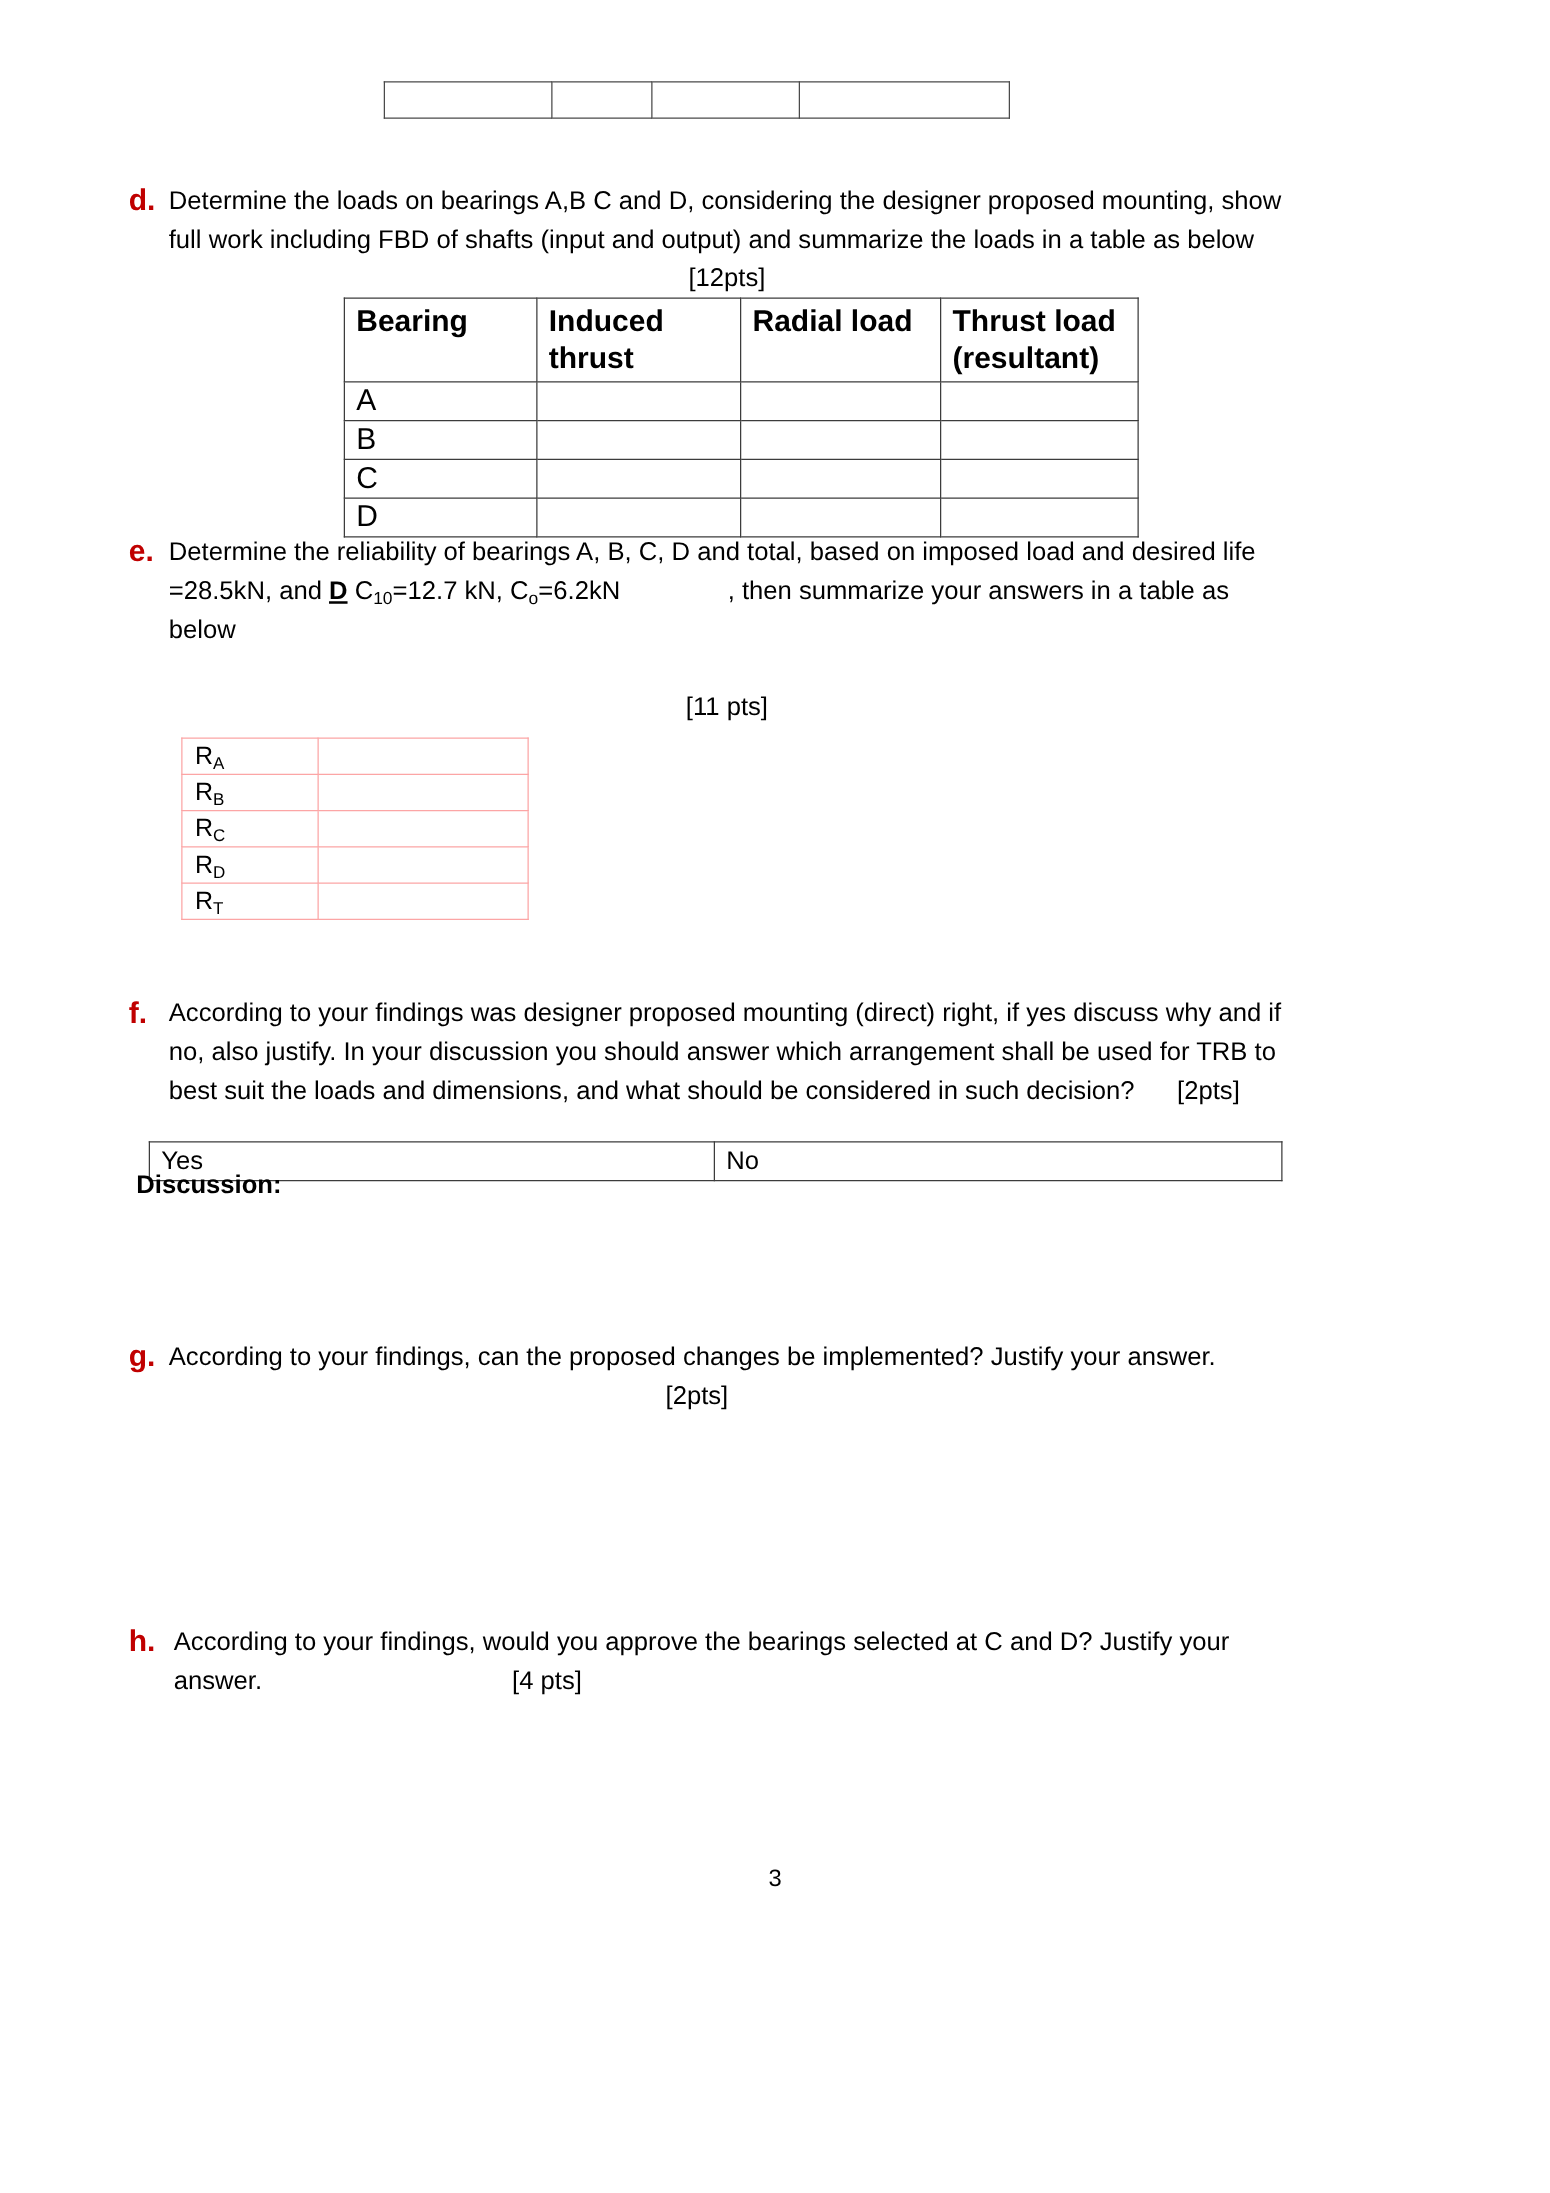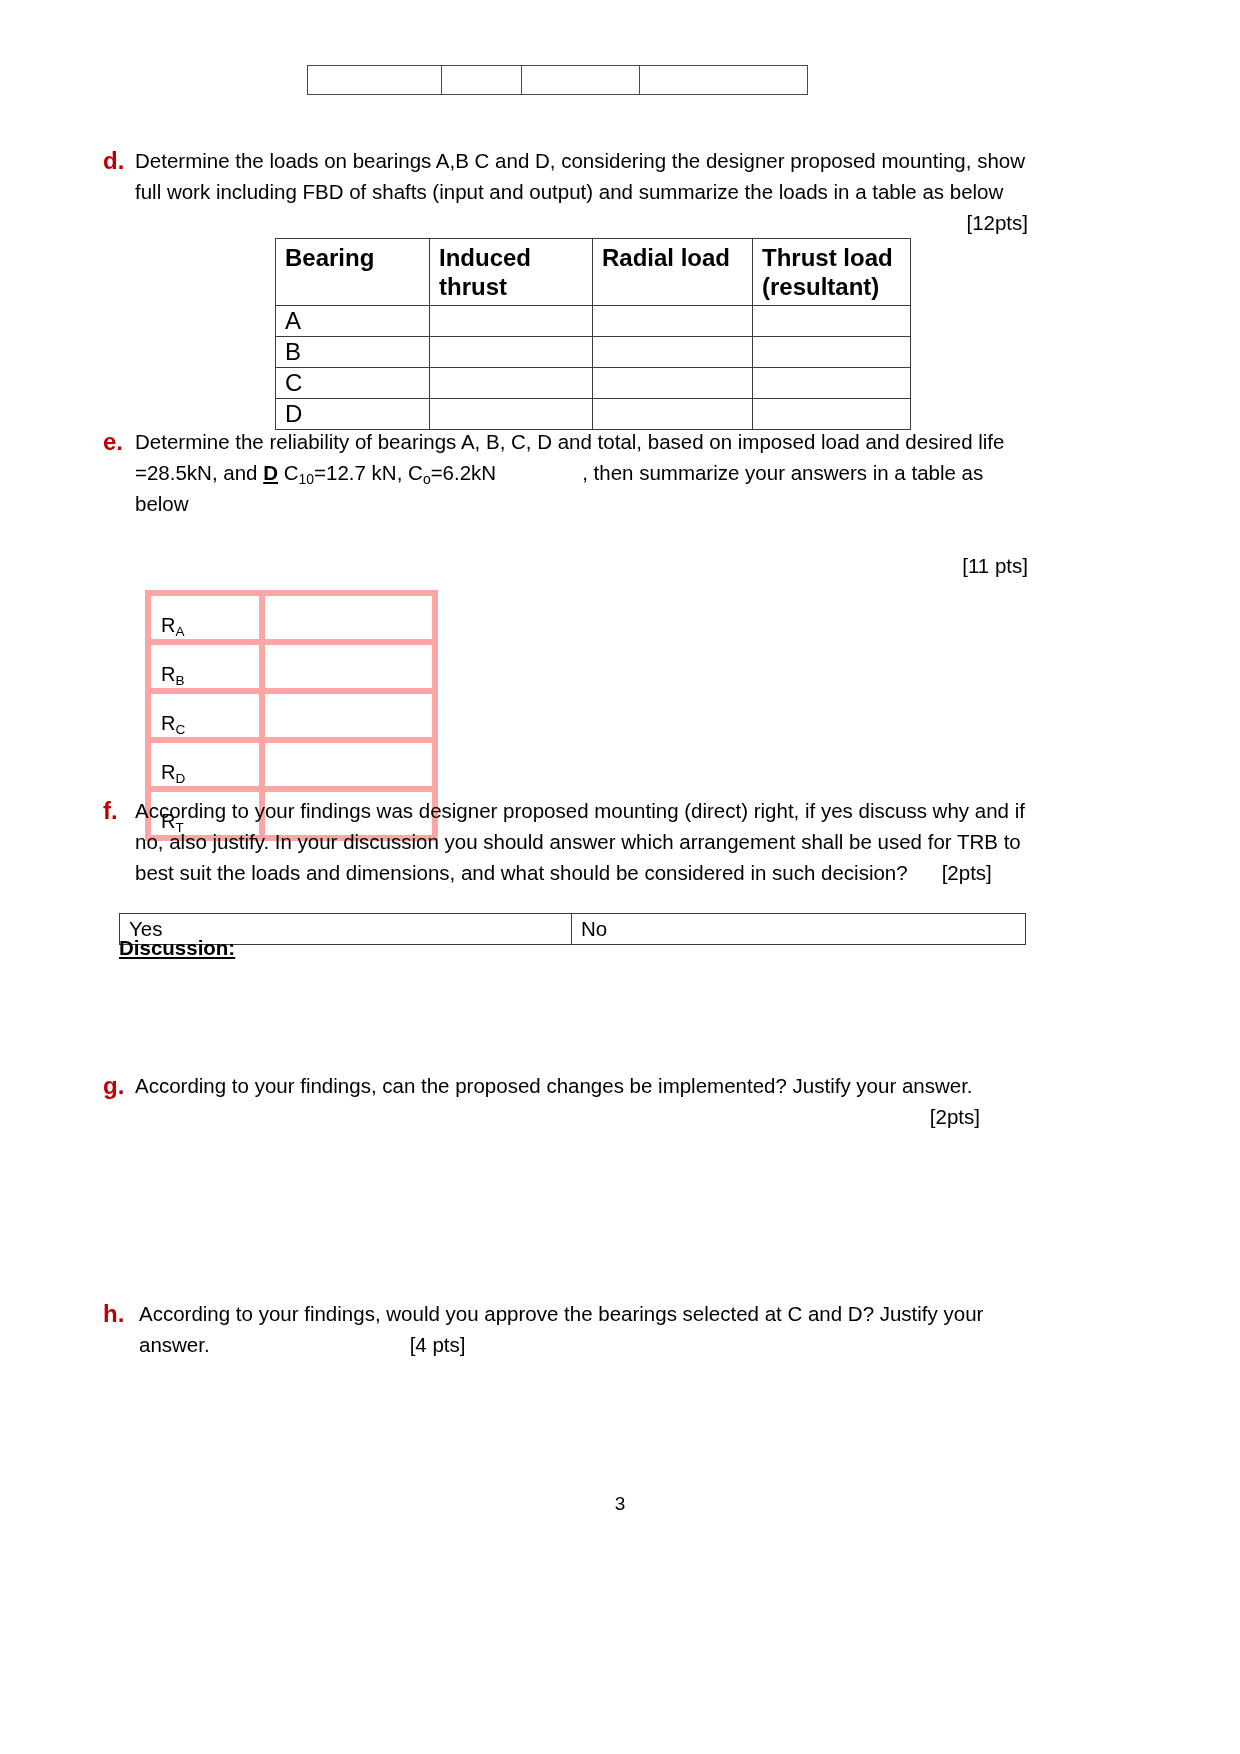--- a/index.html
+++ b/index.html
@@ -57,21 +57,21 @@
   .q-body {
     font-size: 20.5px;
     line-height: 31px;
     flex: 1 1 auto;
   }
   .q-body p {
     margin: 0;
   }
   .pts {
     display: block;
-    text-align: right;
+    text-align: center;
     font-size: 20.5px;
     line-height: 31px;
   }
   .pts-inline {
     display: inline-block;
   }
   sub {
     font-size: 0.68em;
     line-height: 0;
     vertical-align: baseline;
@@ -120,22 +120,22 @@
   
   .rel-table {
     position: absolute;
     left: 145px;
     top: 590px;
     border-collapse: collapse;
     table-layout: fixed;
     font-size: 20px;
   }
   .rel-table td {
-    border: 6px solid #fca5a5;
-    padding: 16px 8px 1px 10px;
+    border: 1px solid #fca5a5;
+    padding: 1px 8px 1px 10px;
     height: 26px;
     line-height: 26px;
     vertical-align: middle;
   }
   .rel-c1 { width: 90px; }
   .rel-c2 { width: 149px; }
 
   
   .yesno-table {
     position: absolute;
@@ -151,26 +151,25 @@
     padding: 2px 8px 2px 9px;
     height: 26px;
     line-height: 26px;
     vertical-align: middle;
   }
   .yn-c1 { width: 434px; }
   .yn-c2 { width: 436px; }
 
   .discussion-label {
     position: absolute;
-    left: 119px;
+    left: 109px;
     top: 933px;
     font-size: 20.5px;
     line-height: 29px;
     font-weight: bold;
-    text-decoration: underline;
   }
 
   
   .page-number {
     position: absolute;
     left: 0;
     top: 1492px;
     width: 1240px;
     text-align: center;
     font-size: 19px;

